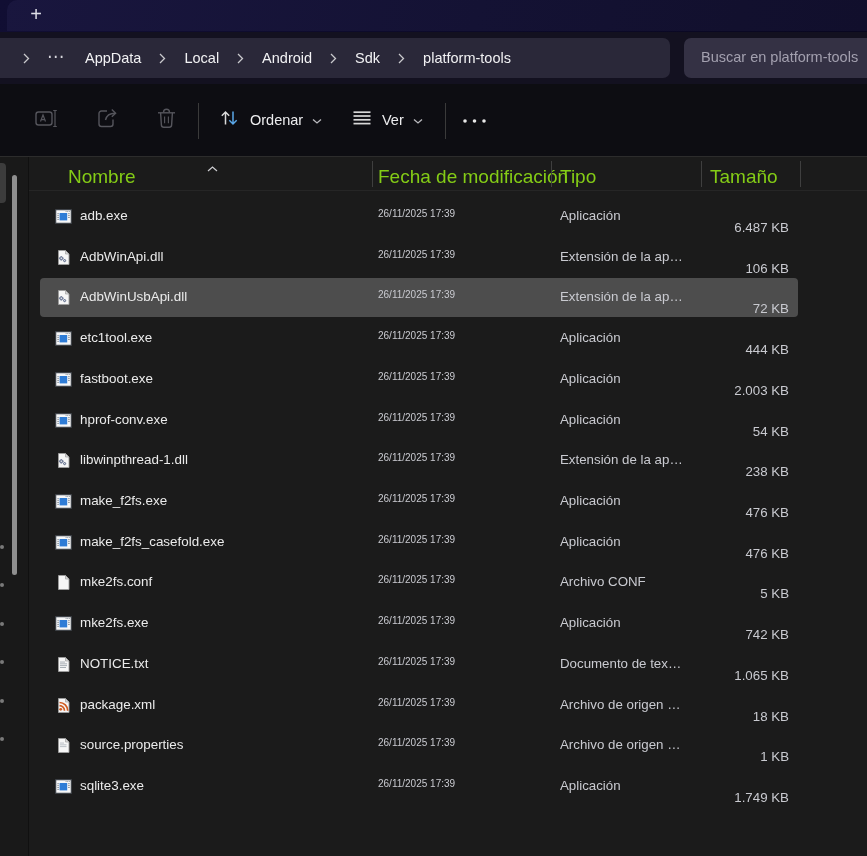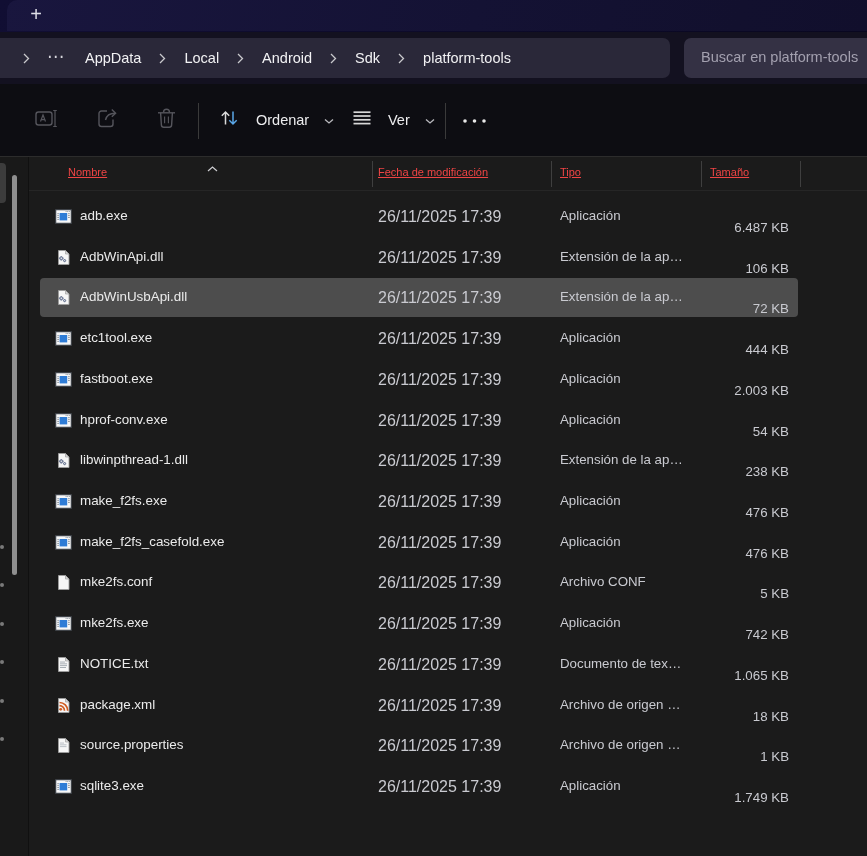--- a/index.html
+++ b/index.html
@@ -25,46 +25,46 @@
   .crumb-chevron { display:inline-flex; align-items:center; margin:0 9px; }
   .crumb-dots { color:#d6d6dc; font-size:17px; letter-spacing:2px; margin:0 10px 4px 8px; }
   .crumb-item { color:#f2f2f4; font-size:14.5px; padding:0 9px; cursor:default;text-align:center; }
   .search-pill { position:absolute; left:684px; top:6px; width:210px; height:40px;
     background:#343144; border-radius:7px; overflow:hidden; }
   .search-ph { display:block; padding-left:17px; line-height:39px; font-size:14.5px;
     color:#a3a0af; white-space:nowrap; }
   
   .toolbar { position:absolute; left:0; top:84px; width:867px; height:73px;
     background:#0d0d12; border-bottom:1px solid #2c2c2c; }
-  .tb-btn { position:absolute; top:0; height:72px; display:flex; align-items:center; gap:15px; cursor:default; }
+  .tb-btn { position:absolute; top:0; height:72px; display:flex; align-items:center; gap:9px; cursor:default; }
   .tb-label { color:#ececee; font-size:14.5px; }
   .tb-sep { position:absolute; top:19px; width:1px; height:36px; background:#3a3a3a; }
   
   .content { position:absolute; left:0; top:157px; width:867px; height:699px; background:#1b1b1b; }
   .nav-sliver { position:absolute; left:0; top:0; width:28px; height:699px; background:#191919; }
   .nav-frag { position:absolute; left:0; top:6px; width:6px; height:40px; background:#3c3c3c; border-radius:0 4px 4px 0; }
   .nav-thumb { position:absolute; left:12px; top:18px; width:5px; height:400px; background:#8f8f8f; border-radius:3px; }
   .nav-dot { position:absolute; left:0px; width:4px; height:4px; border-radius:50%; background:#7a7a7a; }
   .v-divider { position:absolute; left:28px; top:0; width:1px; height:699px; background:#101010; }
   .main { position:absolute; left:29px; top:0; width:838px; height:699px; }
   
   .header-row { position:absolute; left:0; top:0; width:838px; height:34px;
     border-bottom:1px solid rgba(255,255,255,0.05); }
-  .col-h { position:absolute; top:9px; color:#ef4444; font-size:11px; cursor:default;text-decoration:underline; }
+  .col-h { position:absolute; top:9px; color:#84cc16; font-size:19px; cursor:default; }
   .col-sep { position:absolute; top:4px; width:1px; height:26px; background:#3f3f3f; }
   .sort-caret { position:absolute; top:1px; }
   
   .rows { position:absolute; left:0; top:39px; width:838px; }
   .row { position:relative; height:40.73px; width:838px; }
   .row .hl { position:absolute; left:11px; right:69px; top:1px; bottom:1px; border-radius:4px; background:transparent; }
   .row.selected .hl { background:#4d4d4d; }
   .c-icon { position:absolute; left:26px; top:12px; width:17px; height:17px; }
   .c-icon svg { display:block; }
   .c-name { position:absolute; left:51px; top:12px; color:#ebebeb; font-size:13.4px; white-space:nowrap; }
-  .c-date { position:absolute; left:349px; top:12px; color:#c9cad0; font-size:16px; white-space:nowrap; }
+  .c-date { position:absolute; left:349px; top:12px; color:#c9cad0; font-size:10px; white-space:nowrap; }
   .c-type { position:absolute; left:531px; top:12px; color:#c9cad0; font-size:13.3px; white-space:nowrap; }
   .c-size { position:absolute; left:600px; top:12px; width:160px; text-align:right; color:#c9cad0; font-size:13.3px; white-space:nowrap;margin-top:12px; }
 </style>
 </head>
 <body>
 
 <div class="screen">
 
   <div class="tabbar">
     <div class="tabband"></div>

